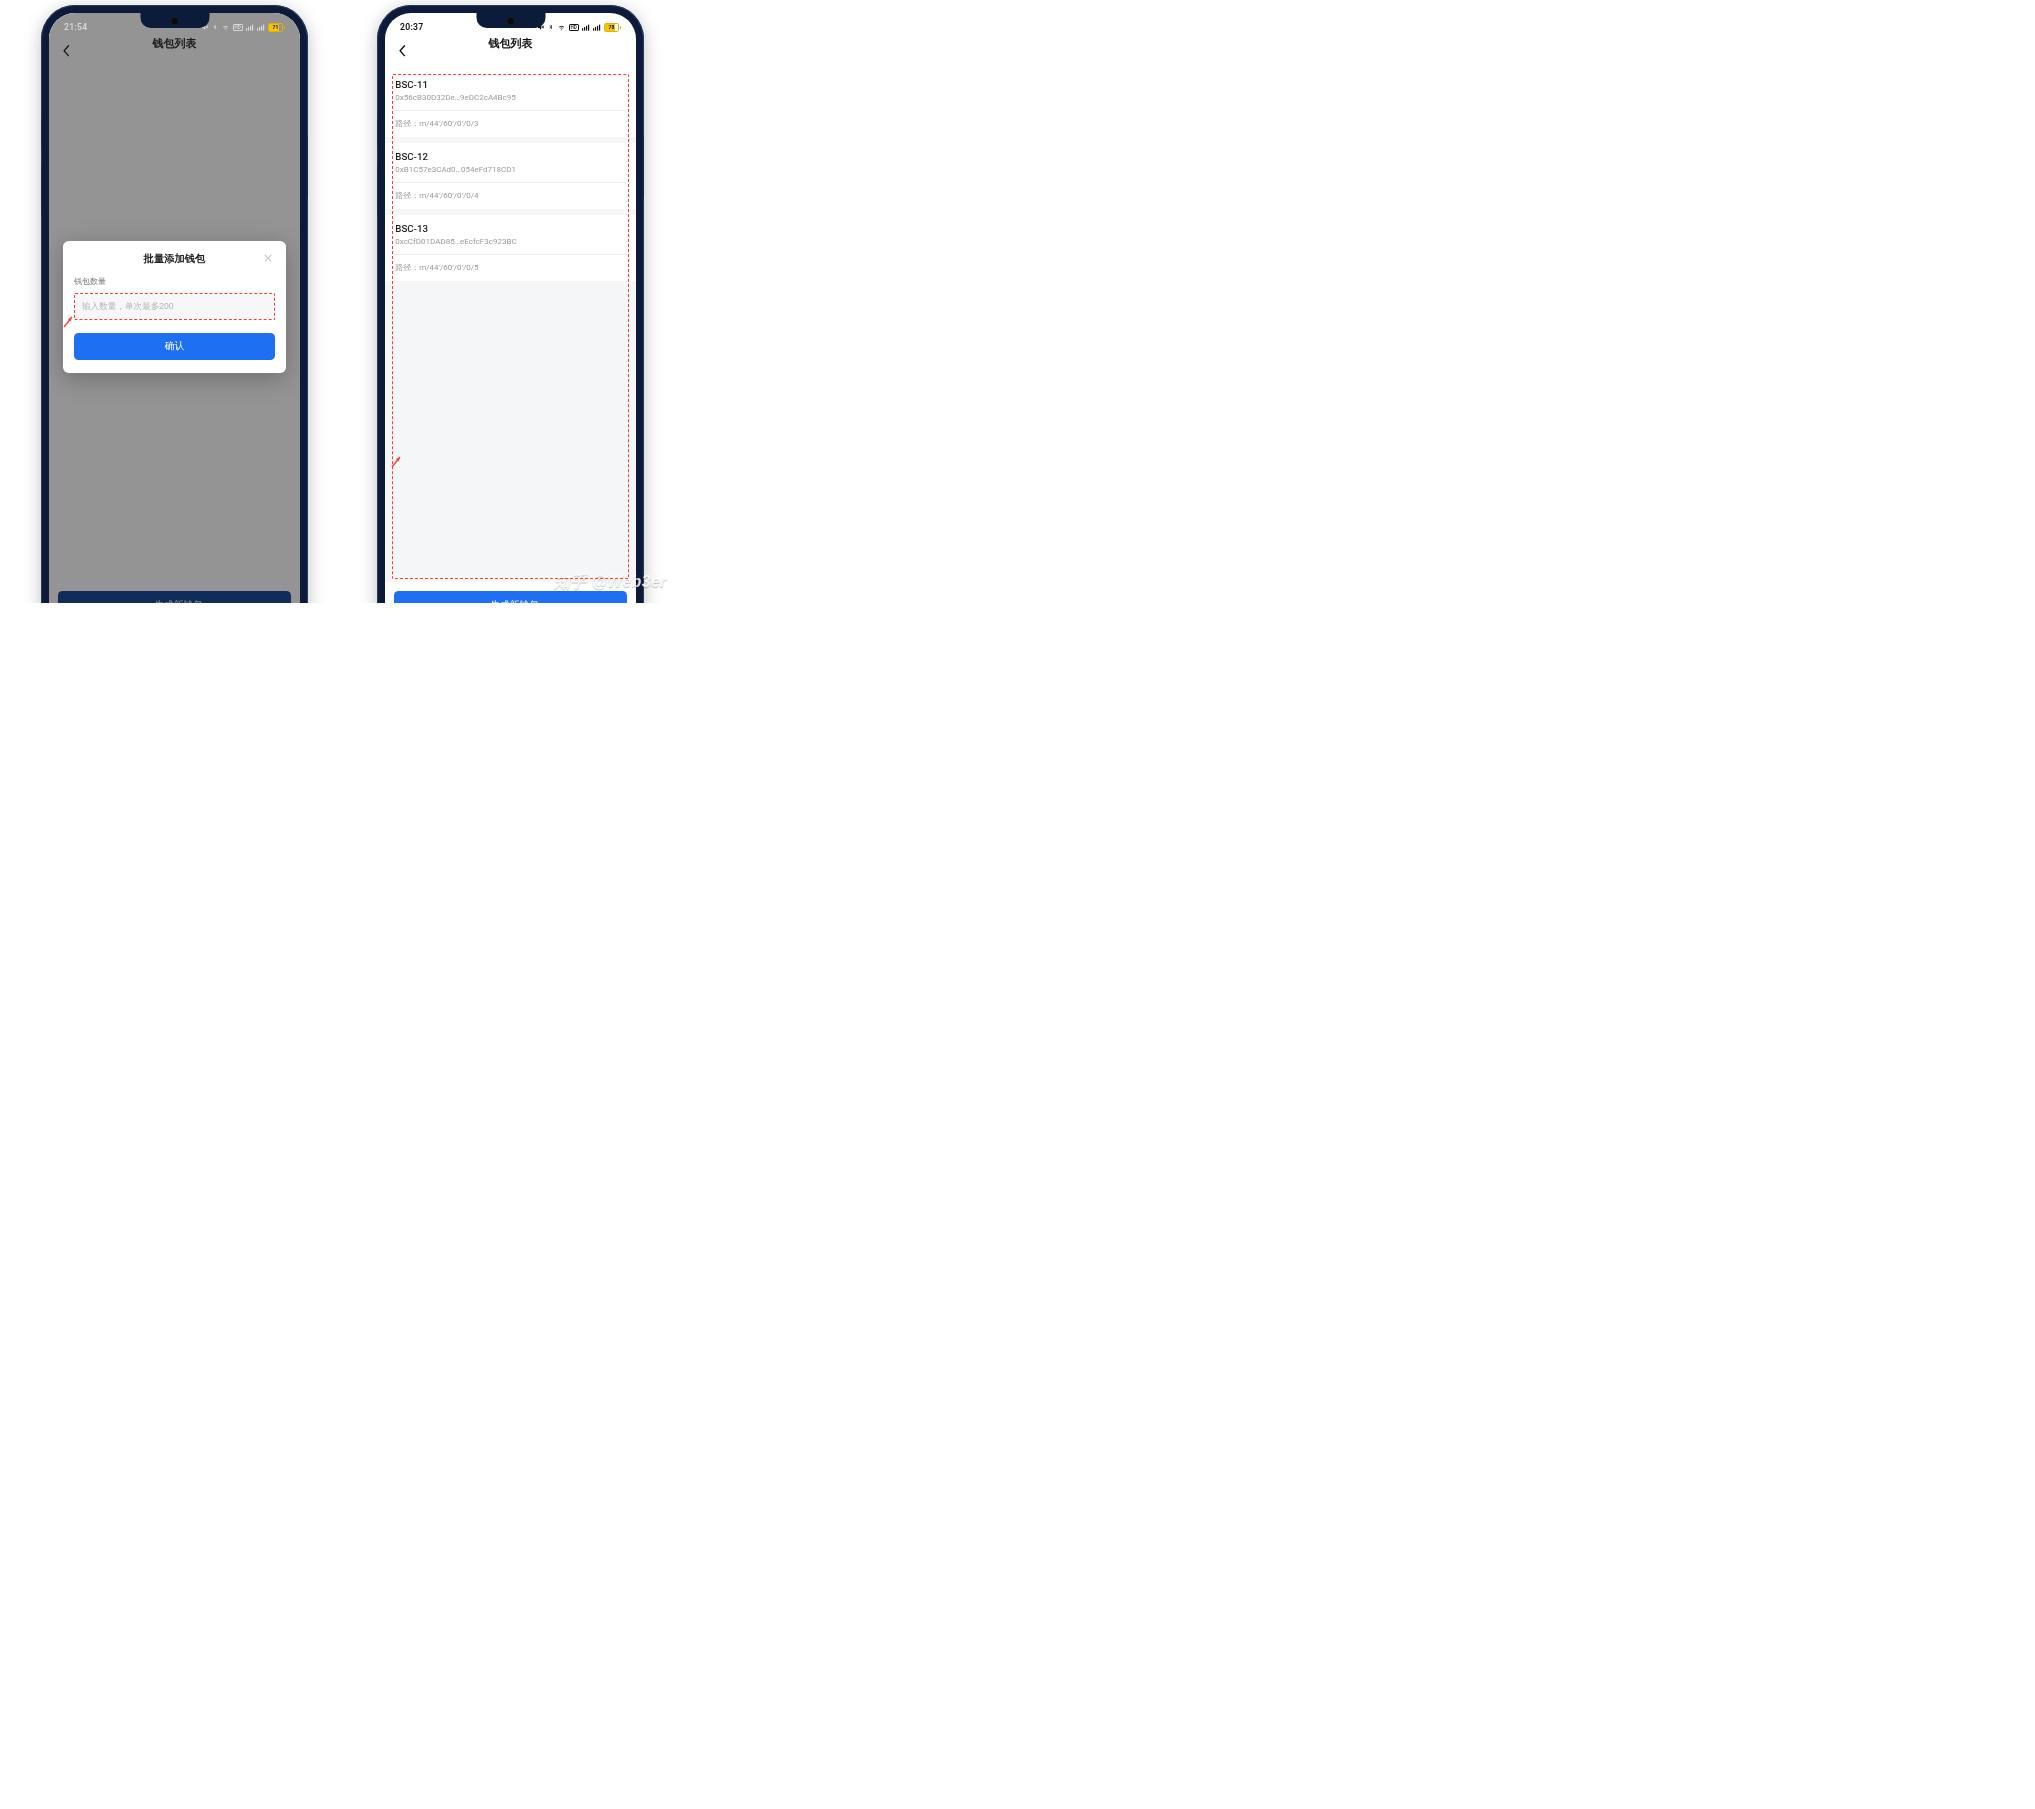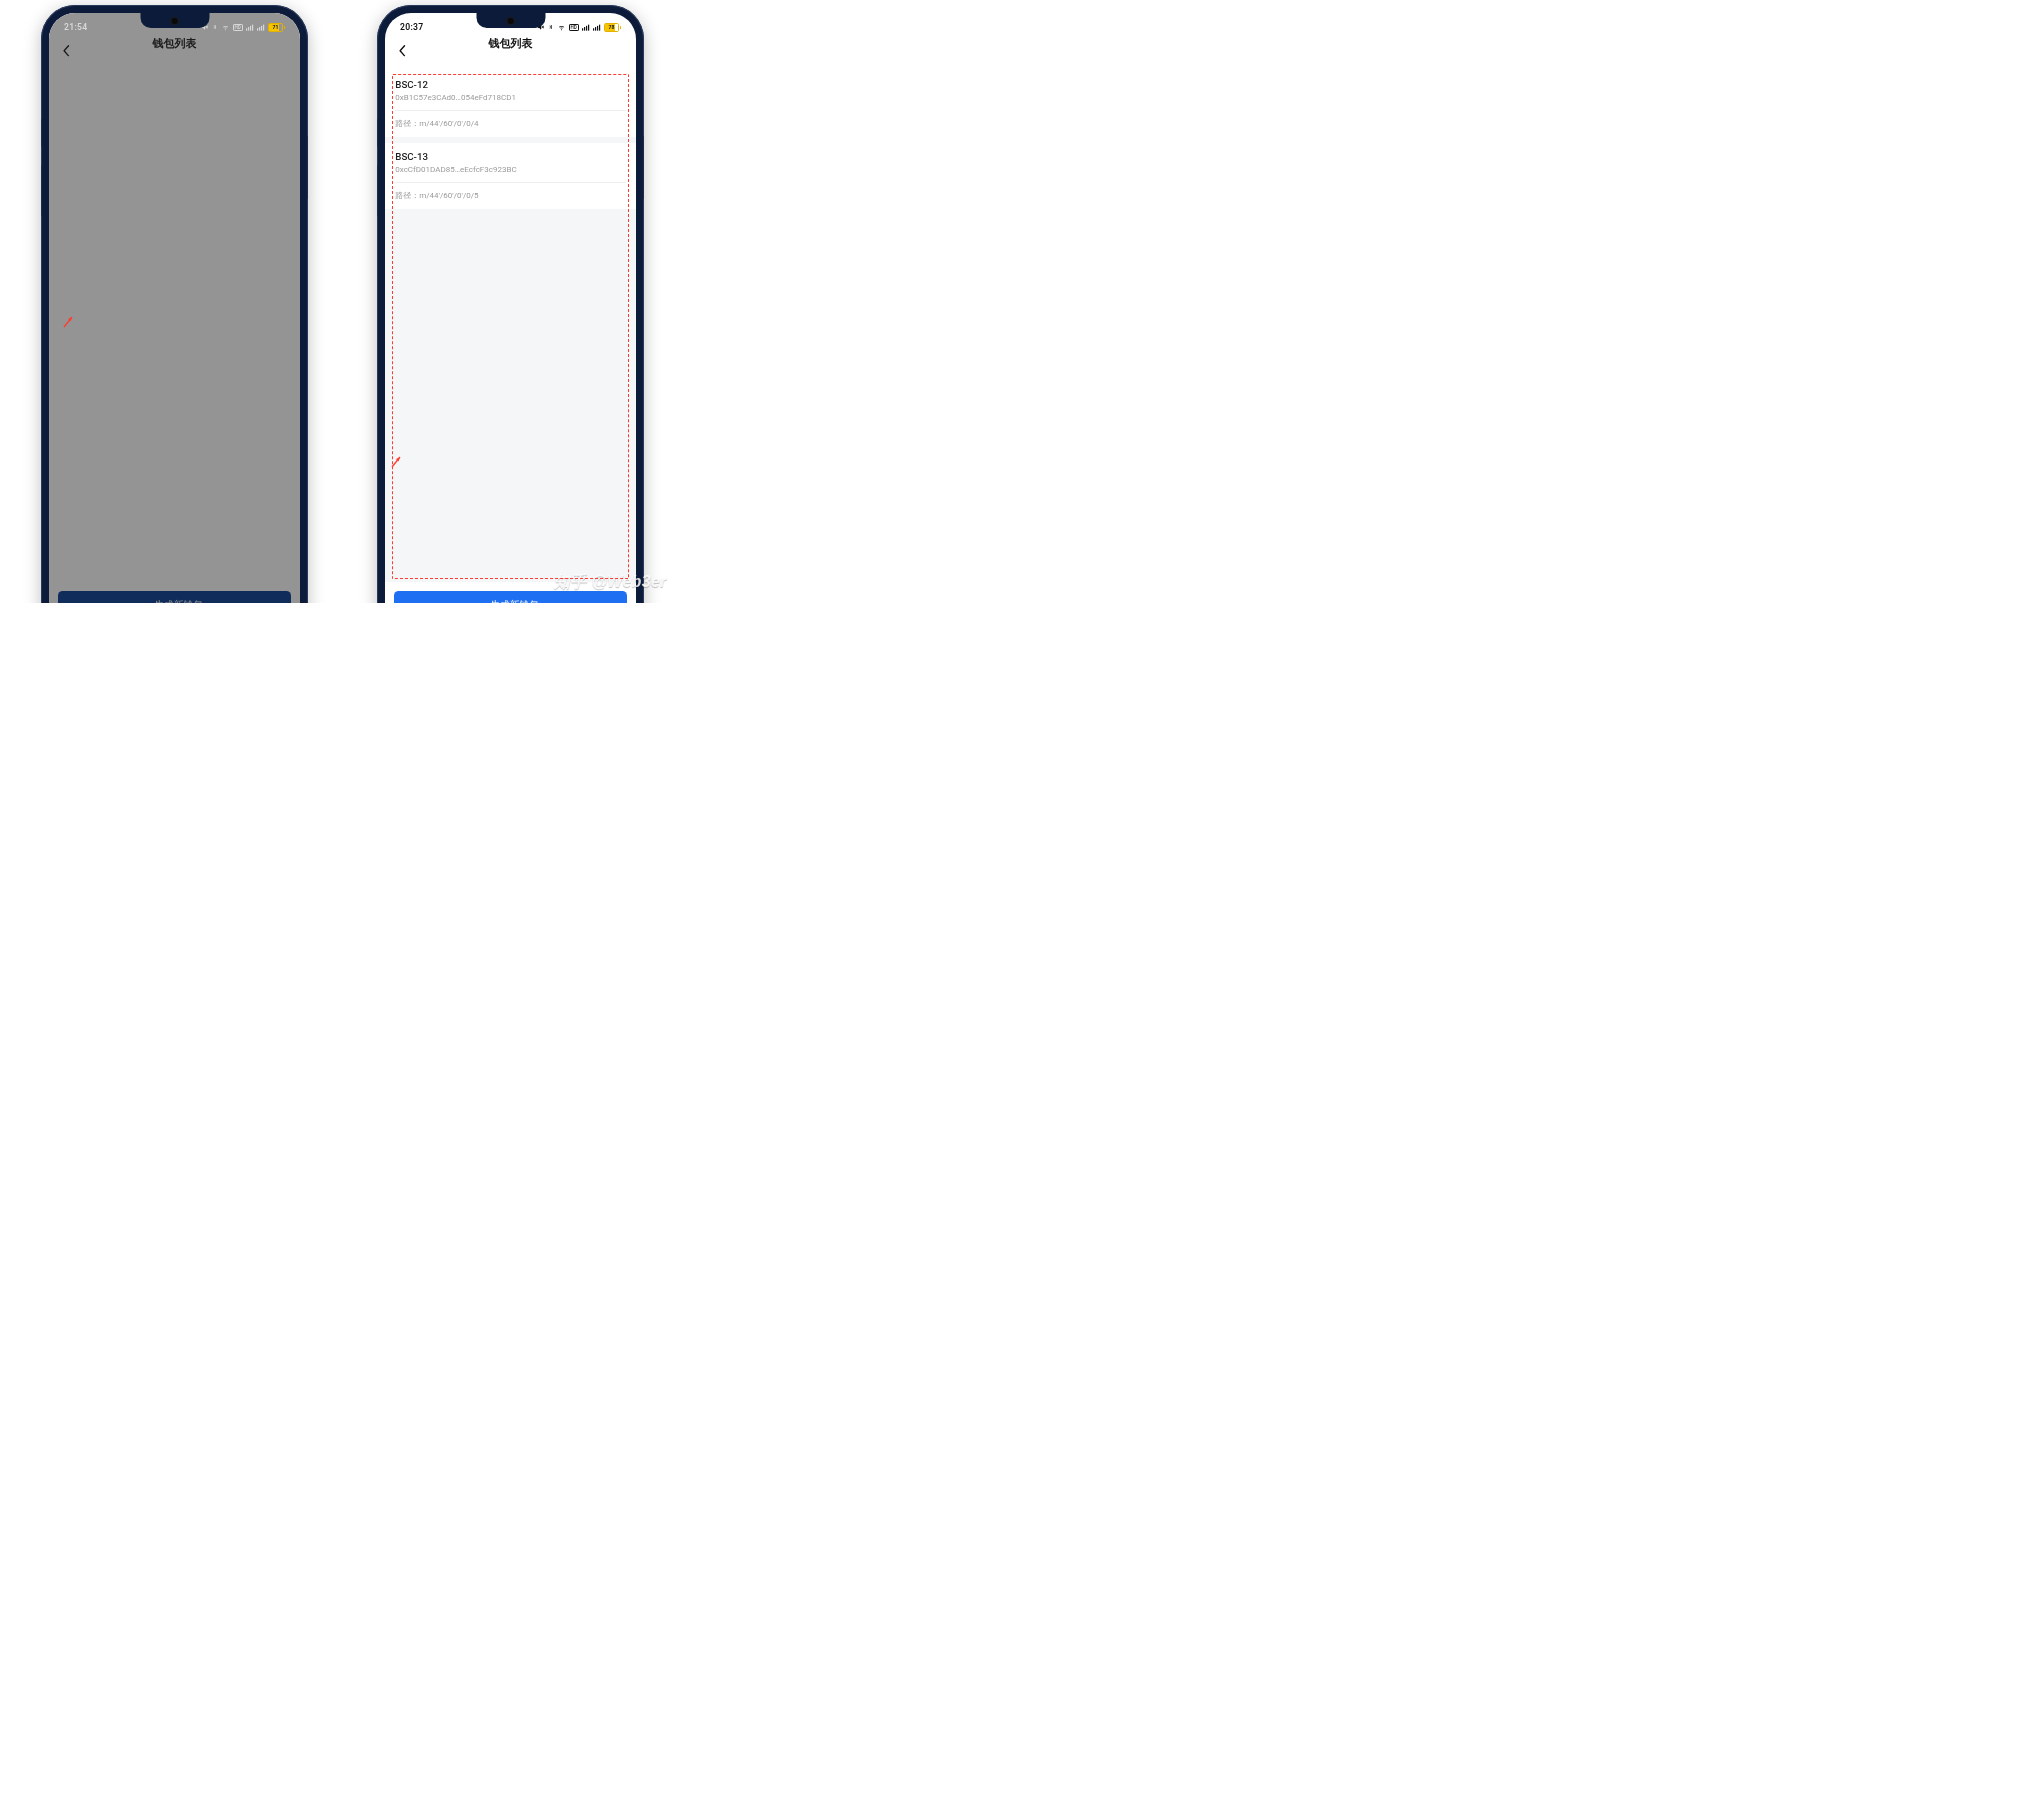--- a/index.html
+++ b/index.html
@@ -220,20 +220,38 @@
         </span>
         <span>钱包列表</span>
       </div>
 
       <div class="bottom-btn">
         <span>生成新钱包</span>
       </div>
 
       <div class="dimlayer"></div>
 
+      <div class="modal">
+        <div class="m-title">
+          <span>批量添加钱包</span>
+          <span class="m-close">
+            <svg width="10.3" height="10.3" viewBox="0 0 24 24" stroke="currentColor" stroke-width="2.5" stroke-linecap="round">
+                <line x1="5" y1="5" x2="19" y2="19"></line>
+                <line x1="19" y1="5" x2="5" y2="19"></line>
+              </svg>
+          </span>
+        </div>
+        <div class="m-label">钱包数量</div>
+        <div class="m-input-wrap">
+          <input class="m-input" placeholder="输入数量，单次最多200" style="">
+        </div>
+        <div class="m-btn">
+          <span>确认</span>
+        </div>
+      </div>
 
       <div class="arrow-annot" style="left:13.7px;top:300px;">
         <svg width="15" height="15" viewBox="0 0 30 30">
             <path d="M2 28 L18 8" stroke="#ff3b30" stroke-width="2.5" fill="none"></path>
             <polygon points="18,8 10,12 15,17" fill="#ff3b30"></polygon>
           </svg>
       </div>
 
       <div class="home-ind"></div>
     </div>
@@ -297,20 +315,25 @@
             </svg>
         </span>
         <span>钱包列表</span>
       </div>
 
       <div class="wallet-list">
         <div class="dashed-box"></div>
 
 
 
+        <div class="witem">
+          <div class="w-name">BSC-11</div>
+          <div class="w-addr">0x56cB30D32De…9eDC2cA4Bc95</div>
+          <div class="w-path"><span class="lbl">路径：</span><span>m/44'/60'/0'/0/3</span></div>
+        </div>
 
         <div class="witem">
           <div class="w-name">BSC-12</div>
           <div class="w-addr">0xB1C57e3CAd0…054eFd718CD1</div>
           <div class="w-path"><span class="lbl">路径：</span><span>m/44'/60'/0'/0/4</span></div>
         </div>
 
         <div class="witem">
           <div class="w-name">BSC-13</div>
           <div class="w-addr">0xcCfD01DAD85…eEcfcF3c923BC</div>

